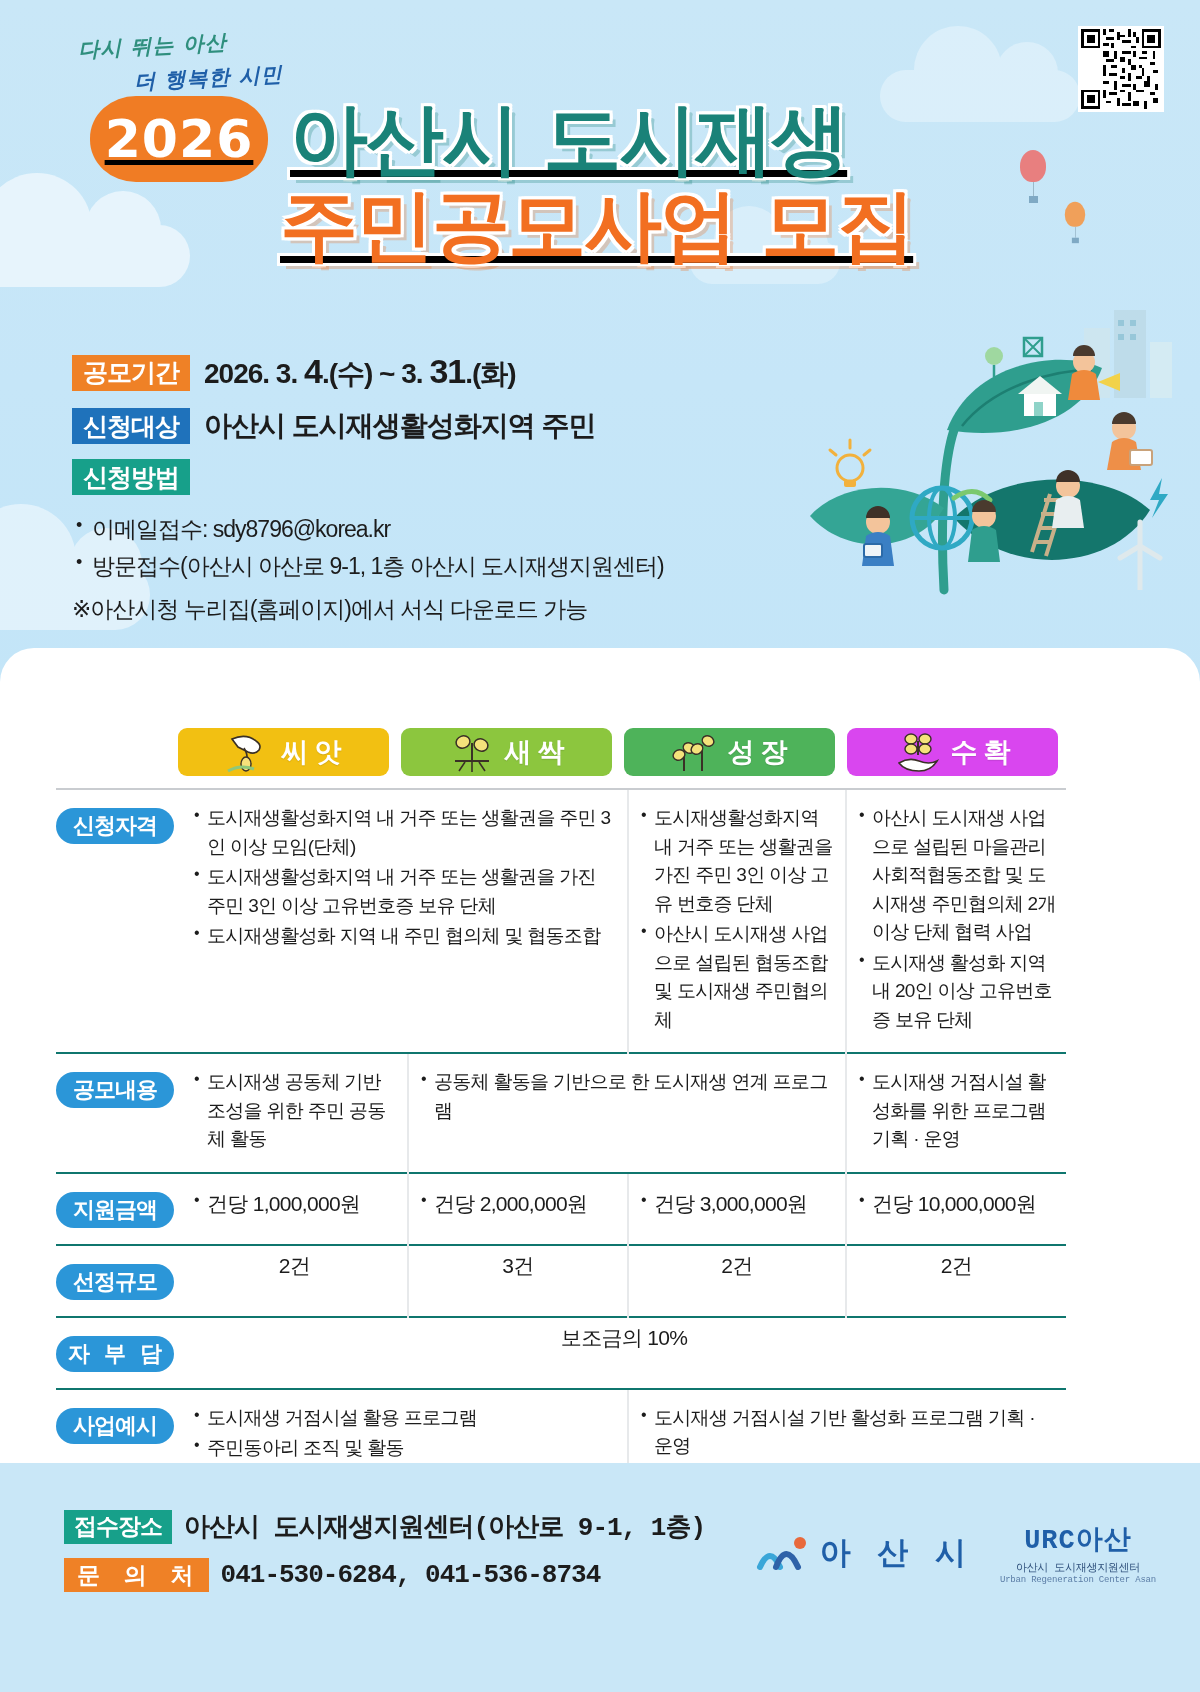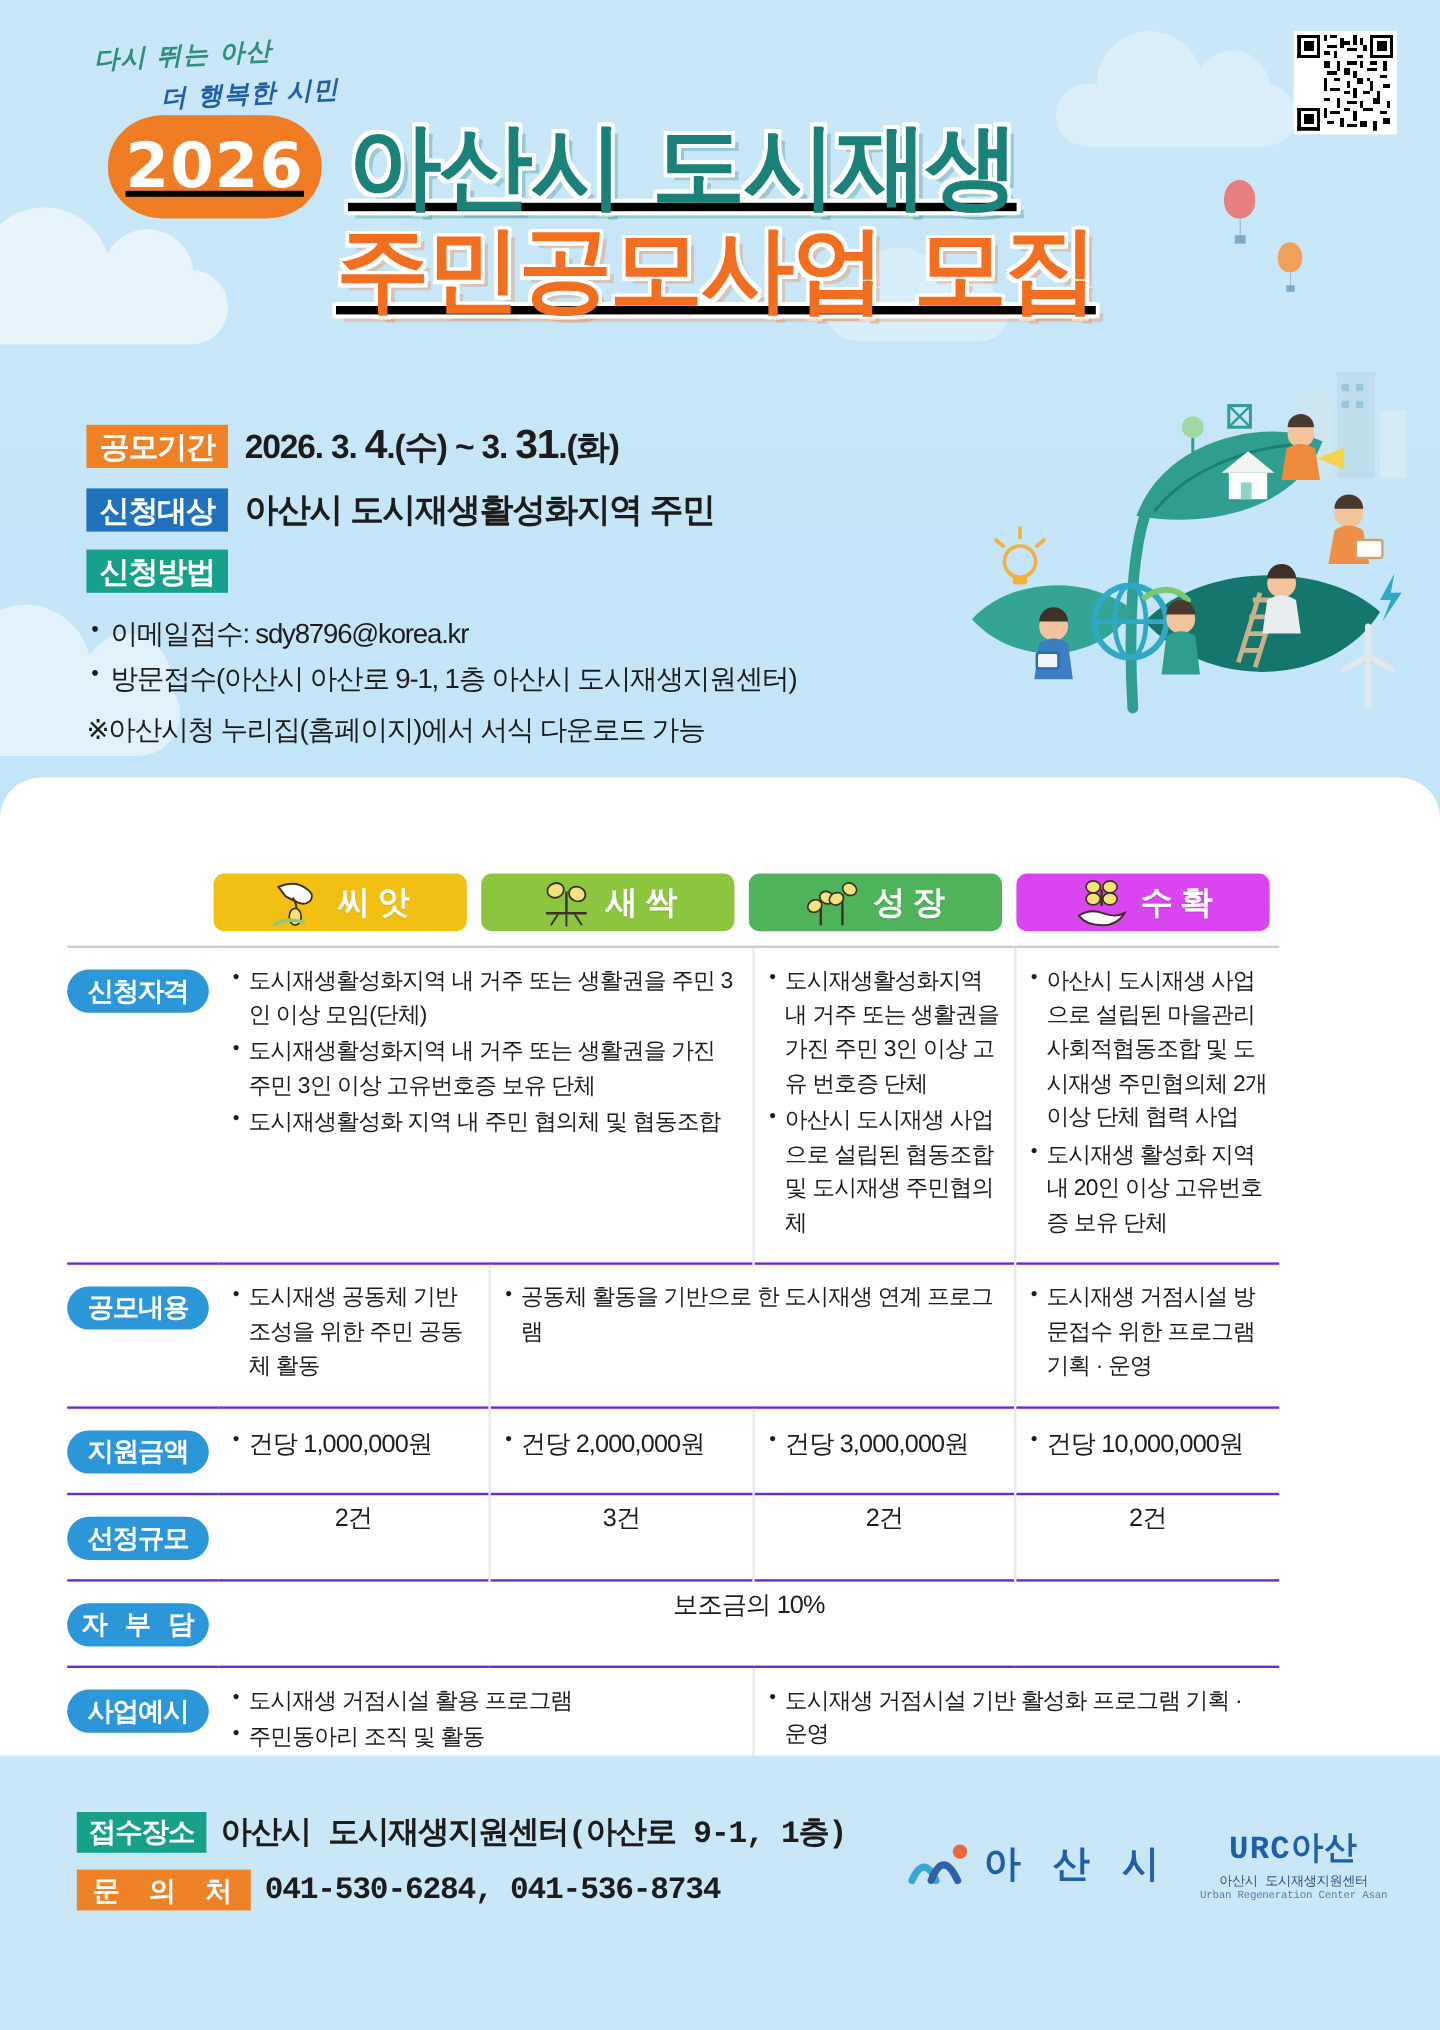--- a/index.html
+++ b/index.html
@@ -152,21 +152,21 @@
   }
   .tab .ic { width: 46px; height: 42px; flex: none; }
   .tab .lb { text-shadow: 0 1px 1px rgba(0,0,0,.12); }
 
   
   .tbl {
     position: absolute; left: 56px; top: 140px; width: 1010px;
     border-collapse: collapse; table-layout: fixed;
   }
   .tbl td {
-    border-top: 2px solid #6d28d9;
+    border-top: 2px solid #0f766e;
     vertical-align: top; padding: 14px 10px 16px 10px;
   }
   .tbl td.vline { border-left: 2px solid #e7e9eb; }
   .tbl tr:first-child td { border-top: 2px solid #c9ccd0; }
   .rowlabel {
     width: 126px; padding-top: 18px !important; padding-left: 0 !important;
     border-left: none !important;
   }
   .pill {
     display: inline-flex; align-items: center; justify-content: center;
@@ -546,21 +546,21 @@
                 <li>도시재생 공동체 기반 조성을 위한 주민 공동체 활동</li>
               </ul>
           </td>
           <td class="cell vline" colspan="2">
             <ul>
                 <li>공동체 활동을 기반으로 한 도시재생 연계 프로그램</li>
               </ul>
           </td>
           <td class="cell vline">
             <ul>
-                <li>도시재생 거점시설 방문접수 위한 프로그램 기획 · 운영</li>
+                <li>도시재생 거점시설 활성화를 위한 프로그램 기획 · 운영</li>
               </ul>
           </td>
         </tr>
 
         <tr>
           <td class="rowlabel">
             <span class="pill">지원금액</span>
           </td>
           <td class="cell amount">
             <ul>

